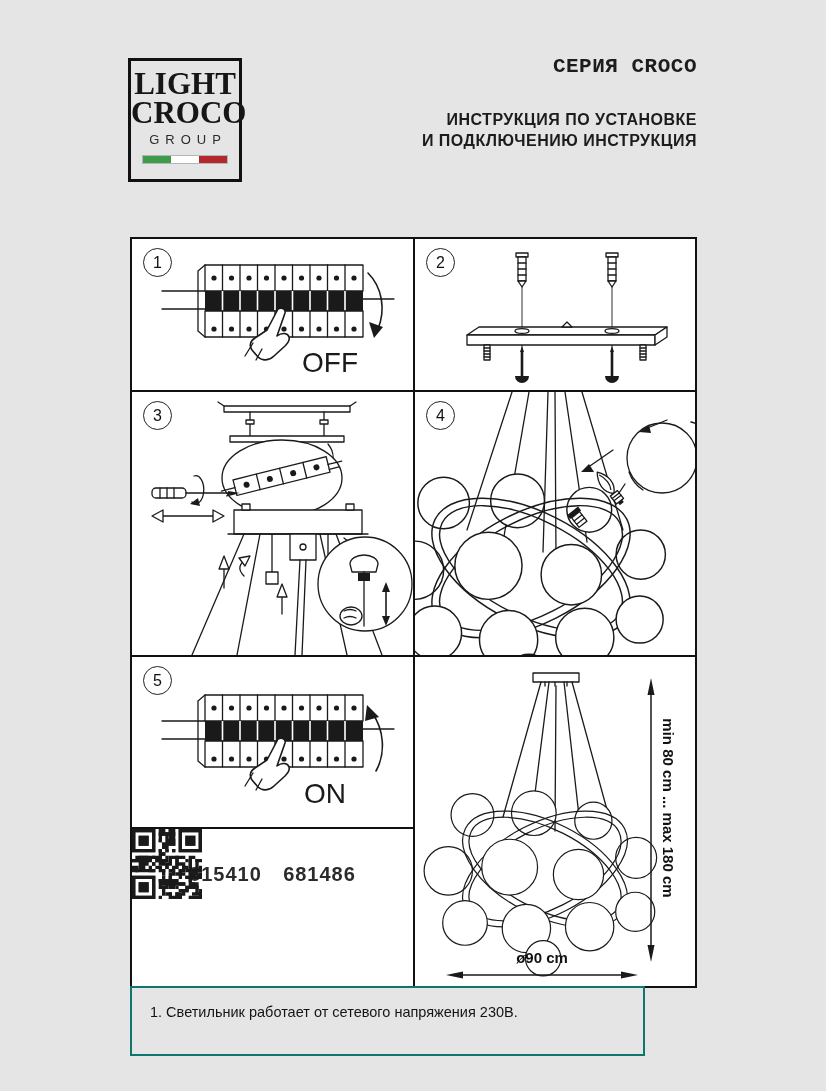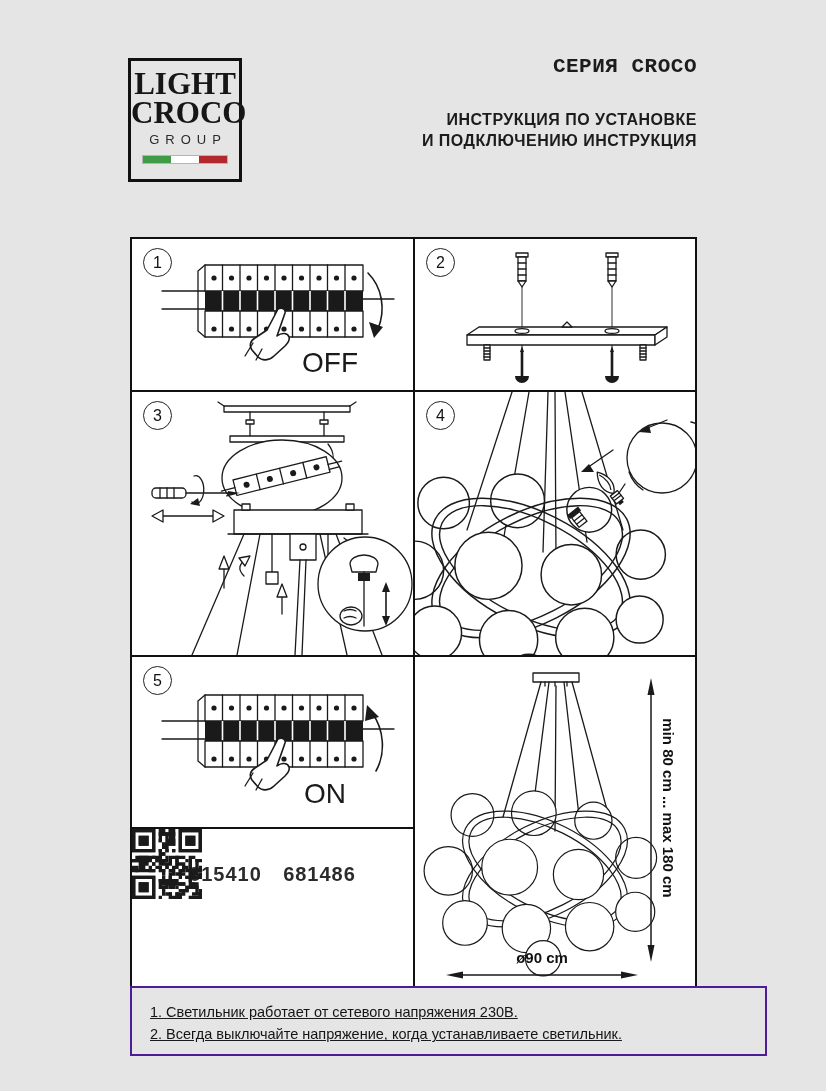--- a/index.html
+++ b/index.html
@@ -35,22 +35,22 @@
         border-radius:50%;box-sizing:border-box;display:flex;align-items:center;justify-content:center;
         font-size:16px;font-weight:400;color:#111;background:#fff;z-index:2;}
 
   
   .qr-cell{display:flex;justify-content:center;align-items:flex-start;gap:8px;padding-top:34px;box-sizing:border-box;}
   .qr-col{width:86px;text-align:center;}
   .qr-label{font-size:20px;font-weight:700;letter-spacing:1px;color:#2b2b2b;margin-bottom:6px;}
   .qr-col svg{display:block;margin:0 auto;}
 
   
-  .footer-box{position:absolute;left:130px;top:986px;width:637px;height:70px;
-        border:2px solid #4c1d95;box-sizing:border-box;padding:13px 10px 0 18px;text-decoration:underline;}
+  .footer-box{position:absolute;left:130px;top:986px;width:515px;height:70px;
+        border:2px solid #0f766e;box-sizing:border-box;padding:13px 10px 0 18px;}
   .footer-box div{font-size:14.5px;line-height:1.55;color:#141414;}
 
   
   .s{stroke:#1a1a1a;fill:none;stroke-width:1.3;stroke-linecap:round;stroke-linejoin:round;}
   .sw{stroke:#1a1a1a;fill:#fff;stroke-width:1.3;stroke-linejoin:round;}
   .sb{fill:#1a1a1a;stroke:none;}
   .svgtxt{fill:#1a1a1a;font-family:"Liberation Sans",sans-serif;}
   .dimtxt{fill:#111;font-family:"Liberation Sans",sans-serif;font-size:15px;font-weight:700;}
 </style>
 </head>
@@ -351,16 +351,15 @@
         <path class="s" style="stroke-width:1.5" d="M46,318 H208"></path>
         <polygon class="sb" points="31,318 48,314.5 48,321.5"></polygon>
         <polygon class="sb" points="223,318 206,314.5 206,321.5"></polygon>
         <text class="dimtxt" x="127" y="306" text-anchor="middle">ø90 cm</text>
       </svg>
     </div>
   </div>
 
   <div class="footer-box">
     <div>1. Светильник работает от сетевого напряжения 230В.</div>
-    <div>2. Всегда выключайте напряжение, когда устанавливаете светильник.</div>
   </div>
 
 </div>
 
 </body></html>

